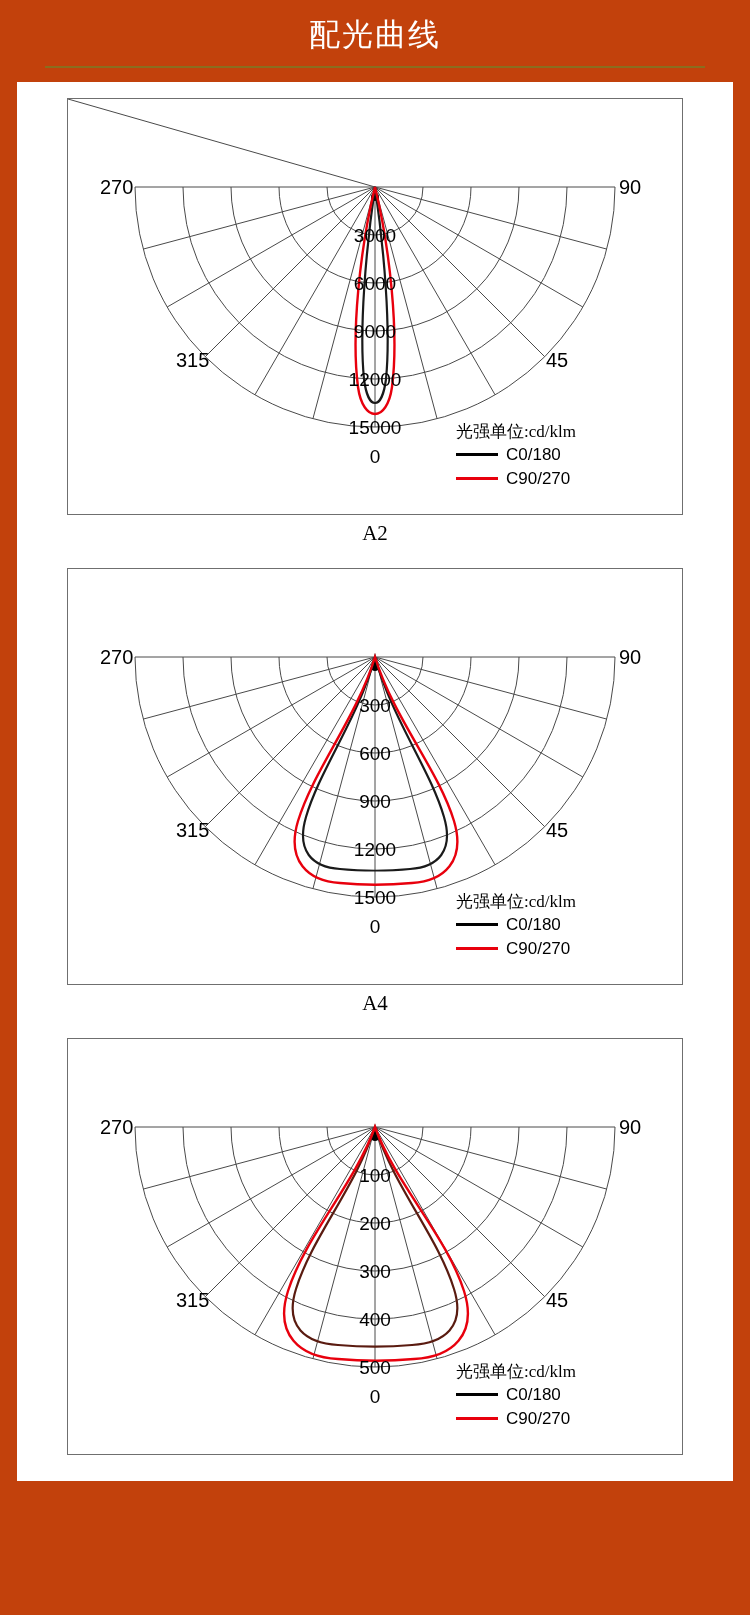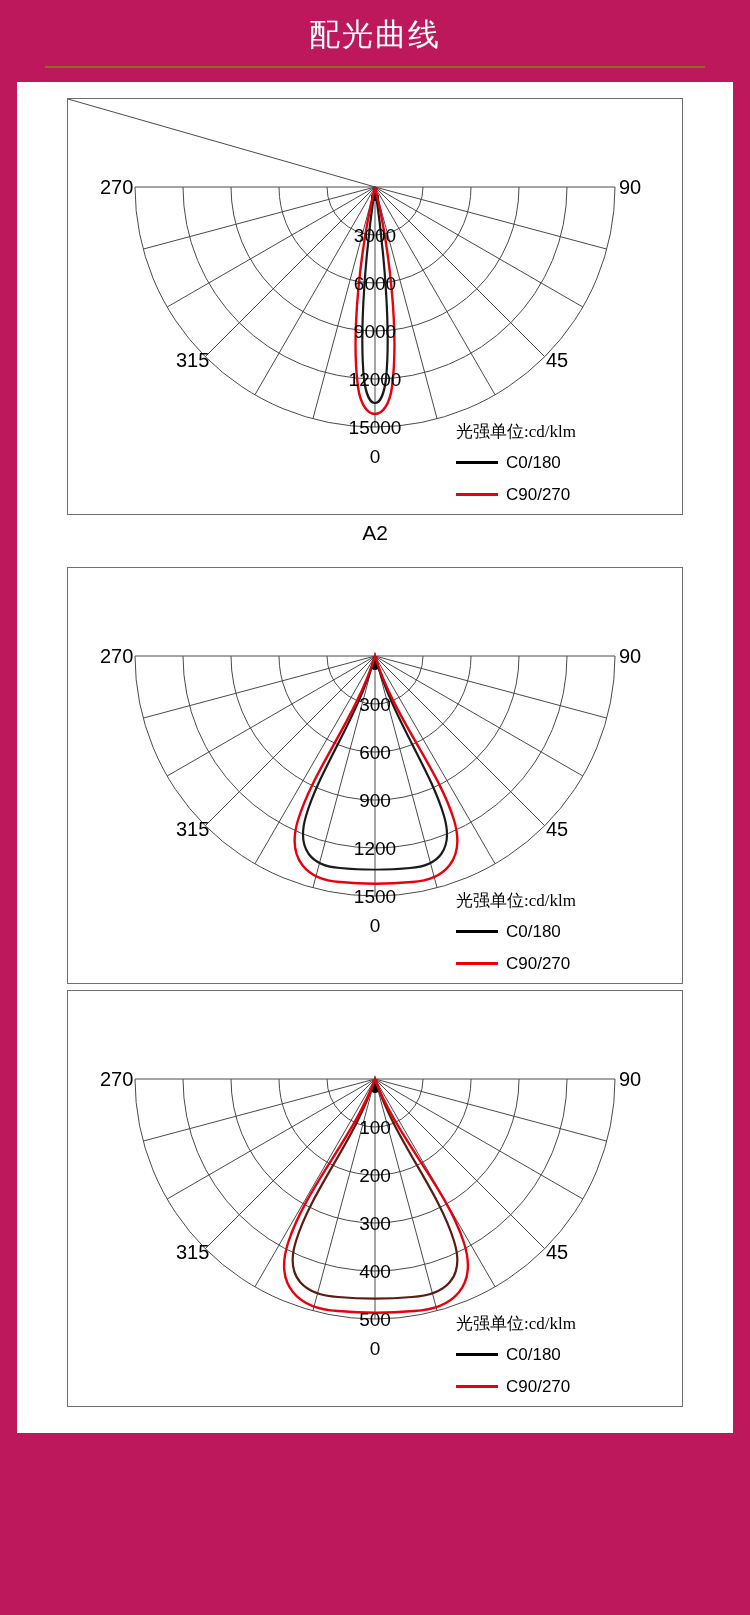--- a/index.html
+++ b/index.html
@@ -5,21 +5,21 @@
   html,body{margin:0;padding:0;}
   body{
     width:750px;
     background:#000;
     font-family:"Liberation Sans","DejaVu Sans",sans-serif;
   }
   #page{
     position:relative;
     width:750px;
     height:1615px;
-    background:#be185d;
+    background:#c2410c;
     overflow:hidden;
   }
   .page-title{
     text-align:center;
     color:#ffffff;
     font-size:31px;
     letter-spacing:2px;
     padding-top:14px;
     padding-bottom:10px;
   }
@@ -45,30 +45,31 @@
     width:616px;
     border:1px solid #6f6f6f;
     box-sizing:border-box;
     background:#fff;
   }
   .chart-caption{
     text-align:center;
     font-size:21px;
     color:#000;
     padding:6px 0 16px 0;
+    font-family:Liberation Serif, serif;
   }
   svg{display:block;}
   .legend{
     position:absolute;
     font-size:17px;
     color:#000;
     line-height:1.25;
   }
   .legend .unit{font-size:17px;white-space:nowrap;font-family:Liberation Serif, serif;}
-  .legend .row{display:flex;align-items:center;gap:8px;margin-top:10px;}
+  .legend .row{display:flex;align-items:center;gap:8px;margin-top:2px;}
   .legend .swatch{display:inline-block;width:42px;height:3px;}
   .legend .sw-black{background:#000;}
   .legend .sw-red{background:#e8000d;}
 </style>
 </head>
 <body>
 
 <div id="page">
 
   <div class="page-title">配光曲线</div>
@@ -195,20 +196,21 @@
           <div class="row">
             <span class="swatch sw-black"></span>
             <span>C0/180</span>
           </div>
           <div class="row">
             <span class="swatch sw-red"></span>
             <span>C90/270</span>
           </div>
         </div>
       </div>
+      <div class="chart-caption">A4</div>
     </div>
 
     <div class="chart-block">
       <div class="chart-frame">
         <svg width="614" height="415" viewBox="0 0 614 415">
           <g stroke="#4a4a4a" fill="none" stroke-width="1">
             <path d="M 67,88 A 240,240 0 0 0 547,88"></path>
             <path d="M 115,88 A 192,192 0 0 0 499,88"></path>
             <path d="M 163,88 A 144,144 0 0 0 451,88"></path>
             <path d="M 211,88 A 96,96 0 0 0 403,88"></path>

